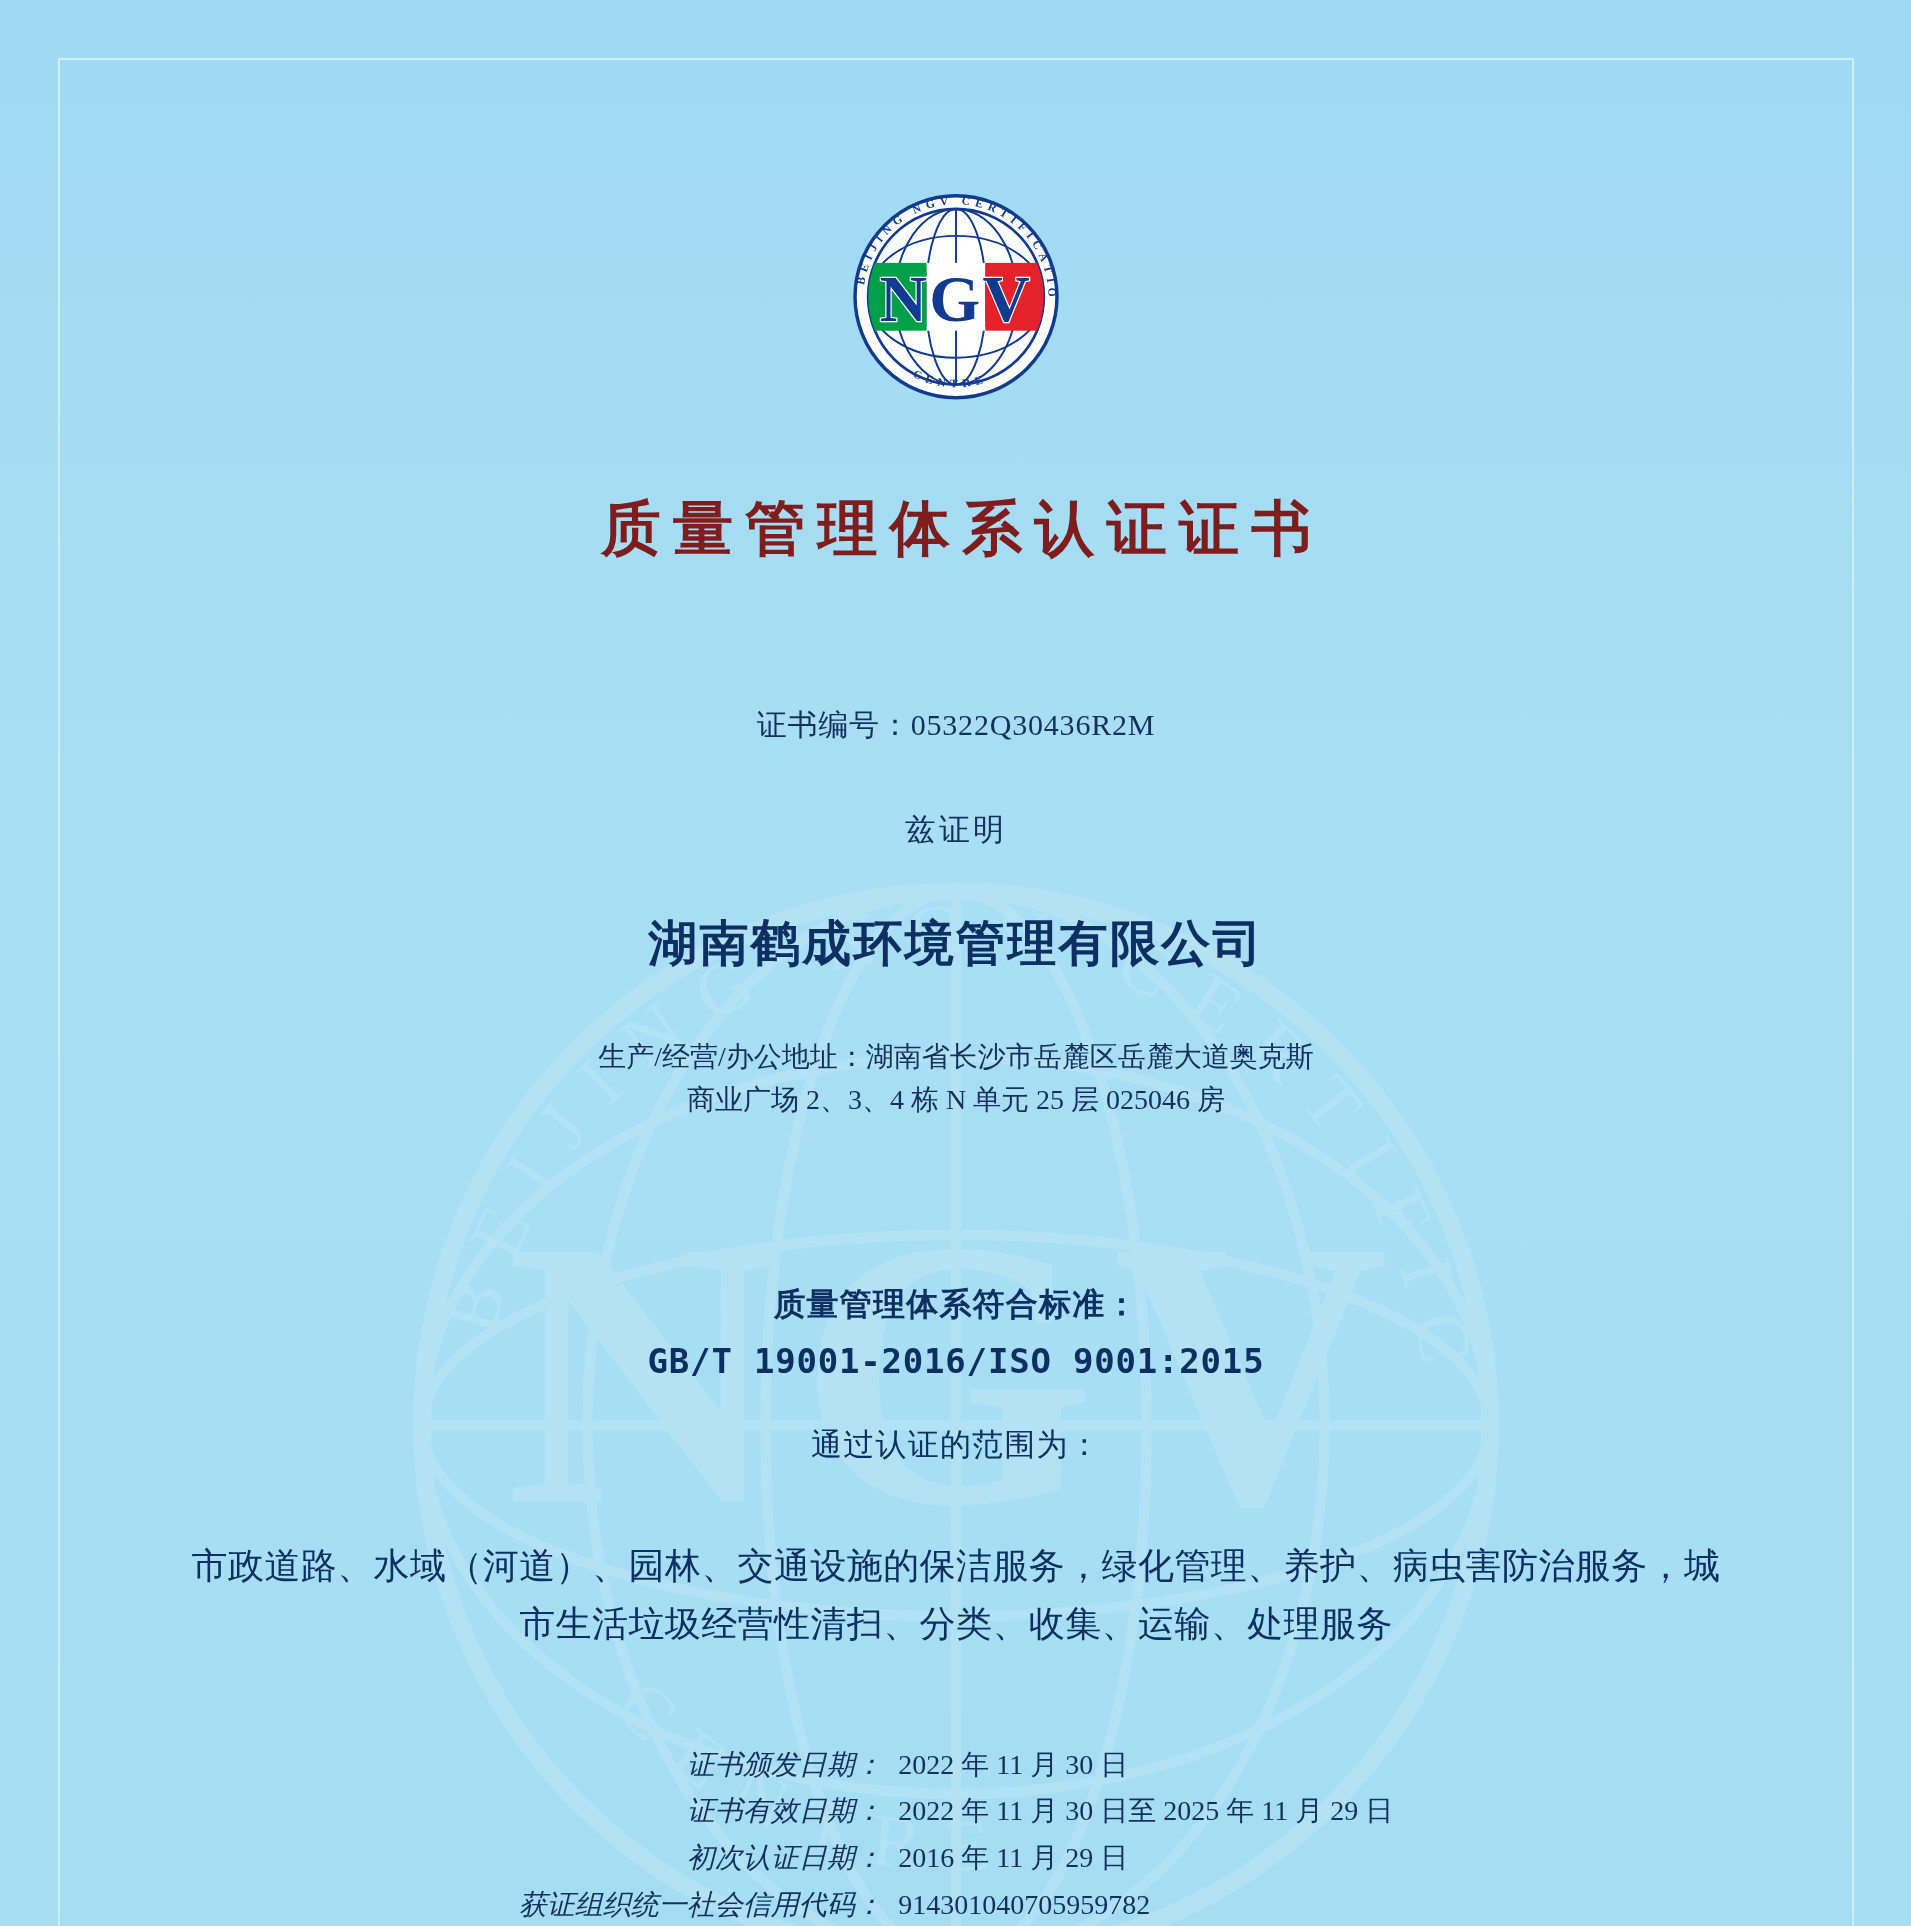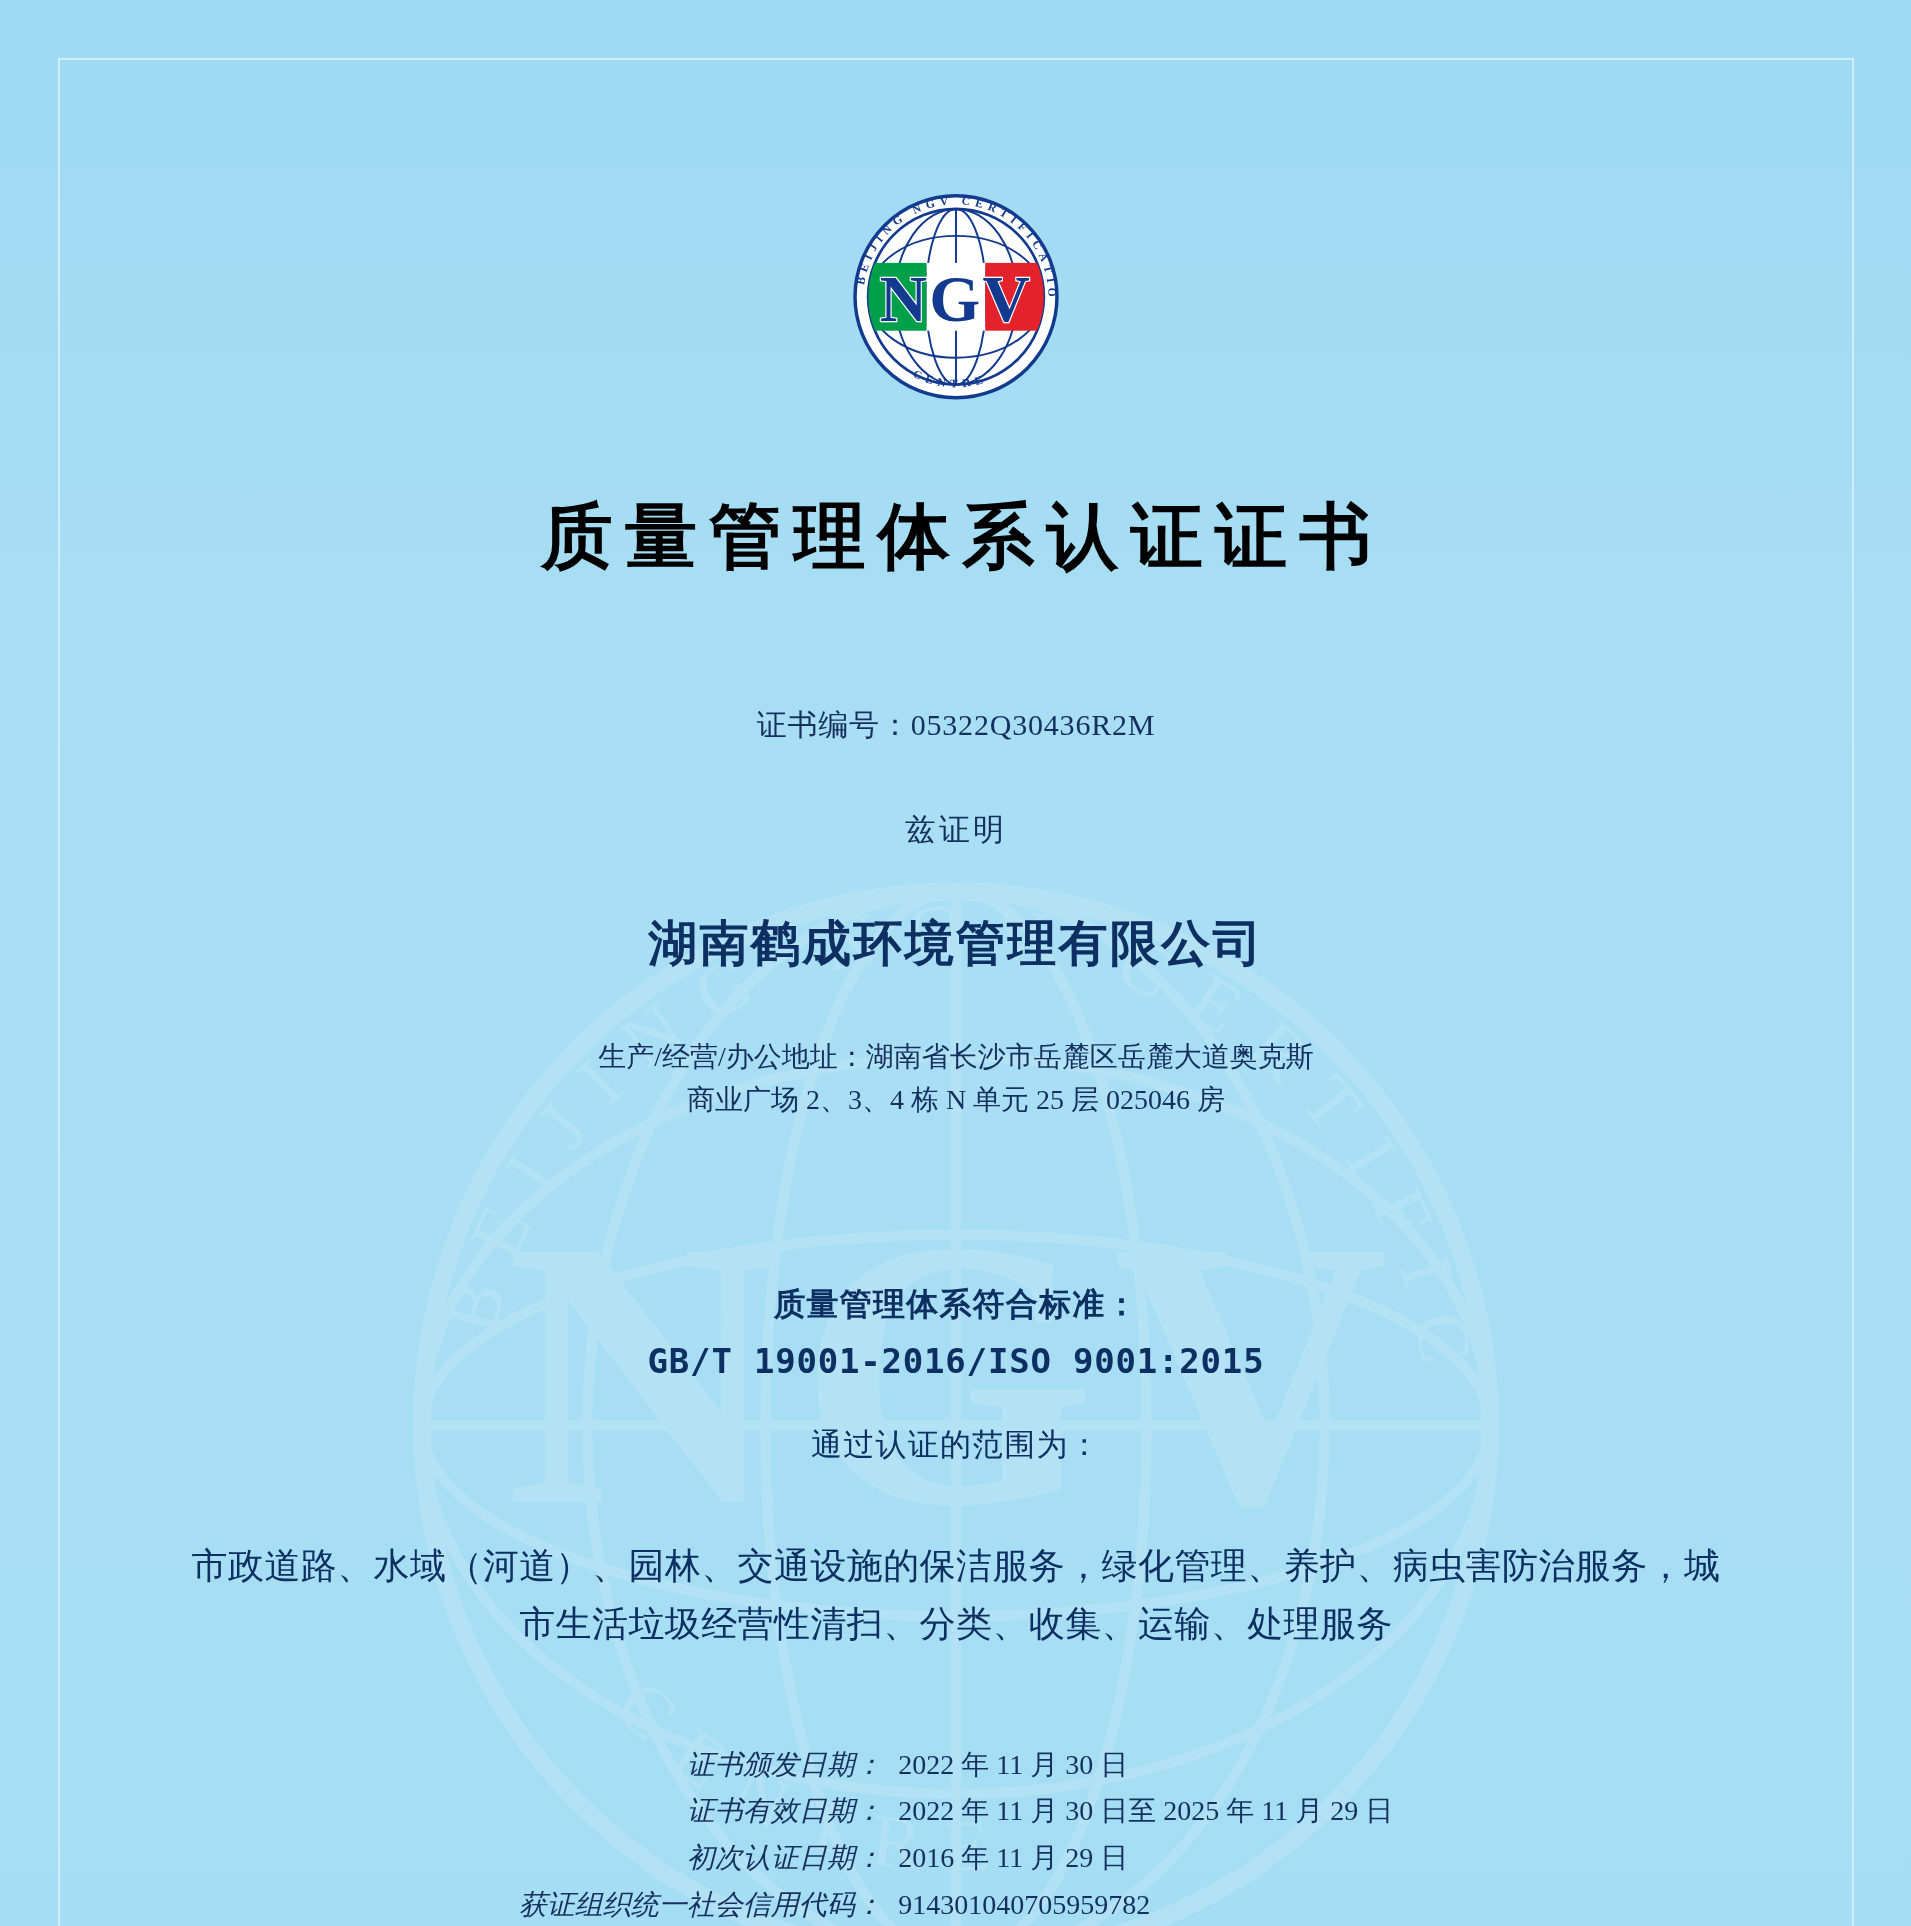--- a/index.html
+++ b/index.html
@@ -65,24 +65,24 @@
     width: 316px;
     height: 247px;
     z-index: 6;
   }
 
   .main-title {
     position: absolute;
     top: 431px;
     left: 0; right: 0;
     font-family: Liberation Serif, serif;
-    font-size: 72px;
+    font-size: 60px;
     font-weight: bold;
     letter-spacing: 12.3px;
-    color: #000000;
+    color: #7f1d1d;
     text-indent: 12.3px;
   }
 
   .cert-no {
     position: absolute;
     top: 647px;
     left: 0; right: 0;
     font-size: 30px;
     color: #15305e;
     letter-spacing: 0.8px;

